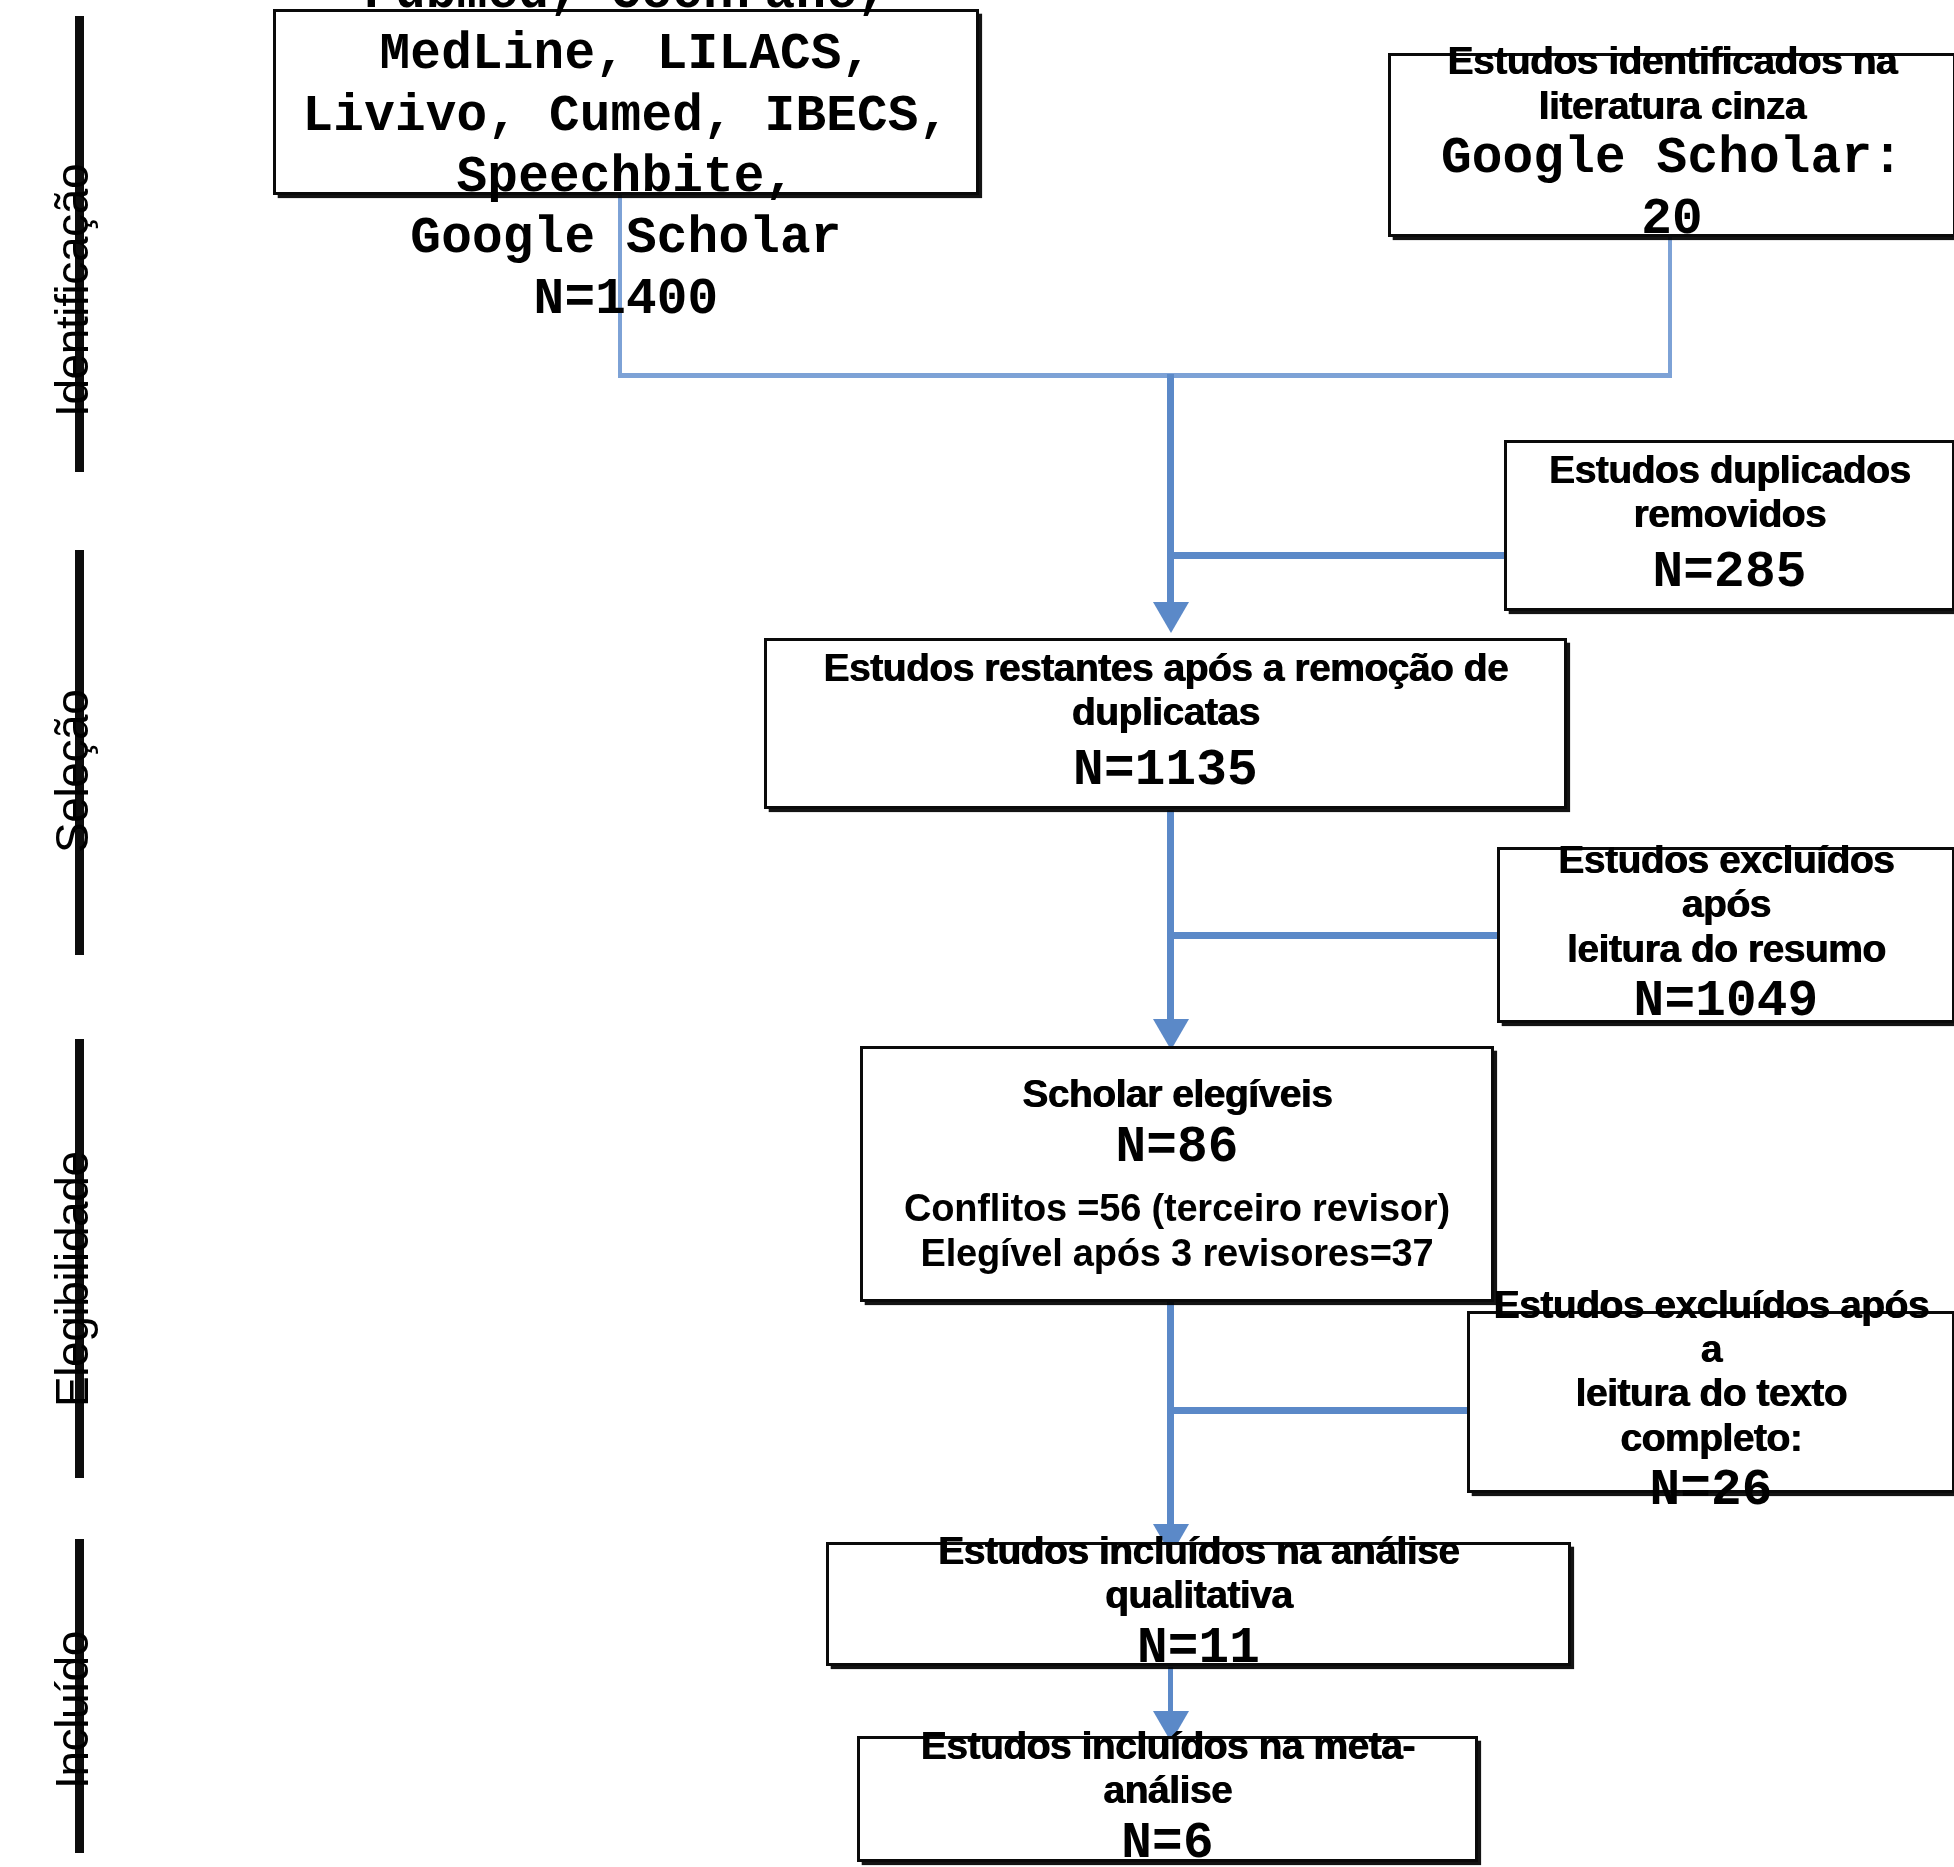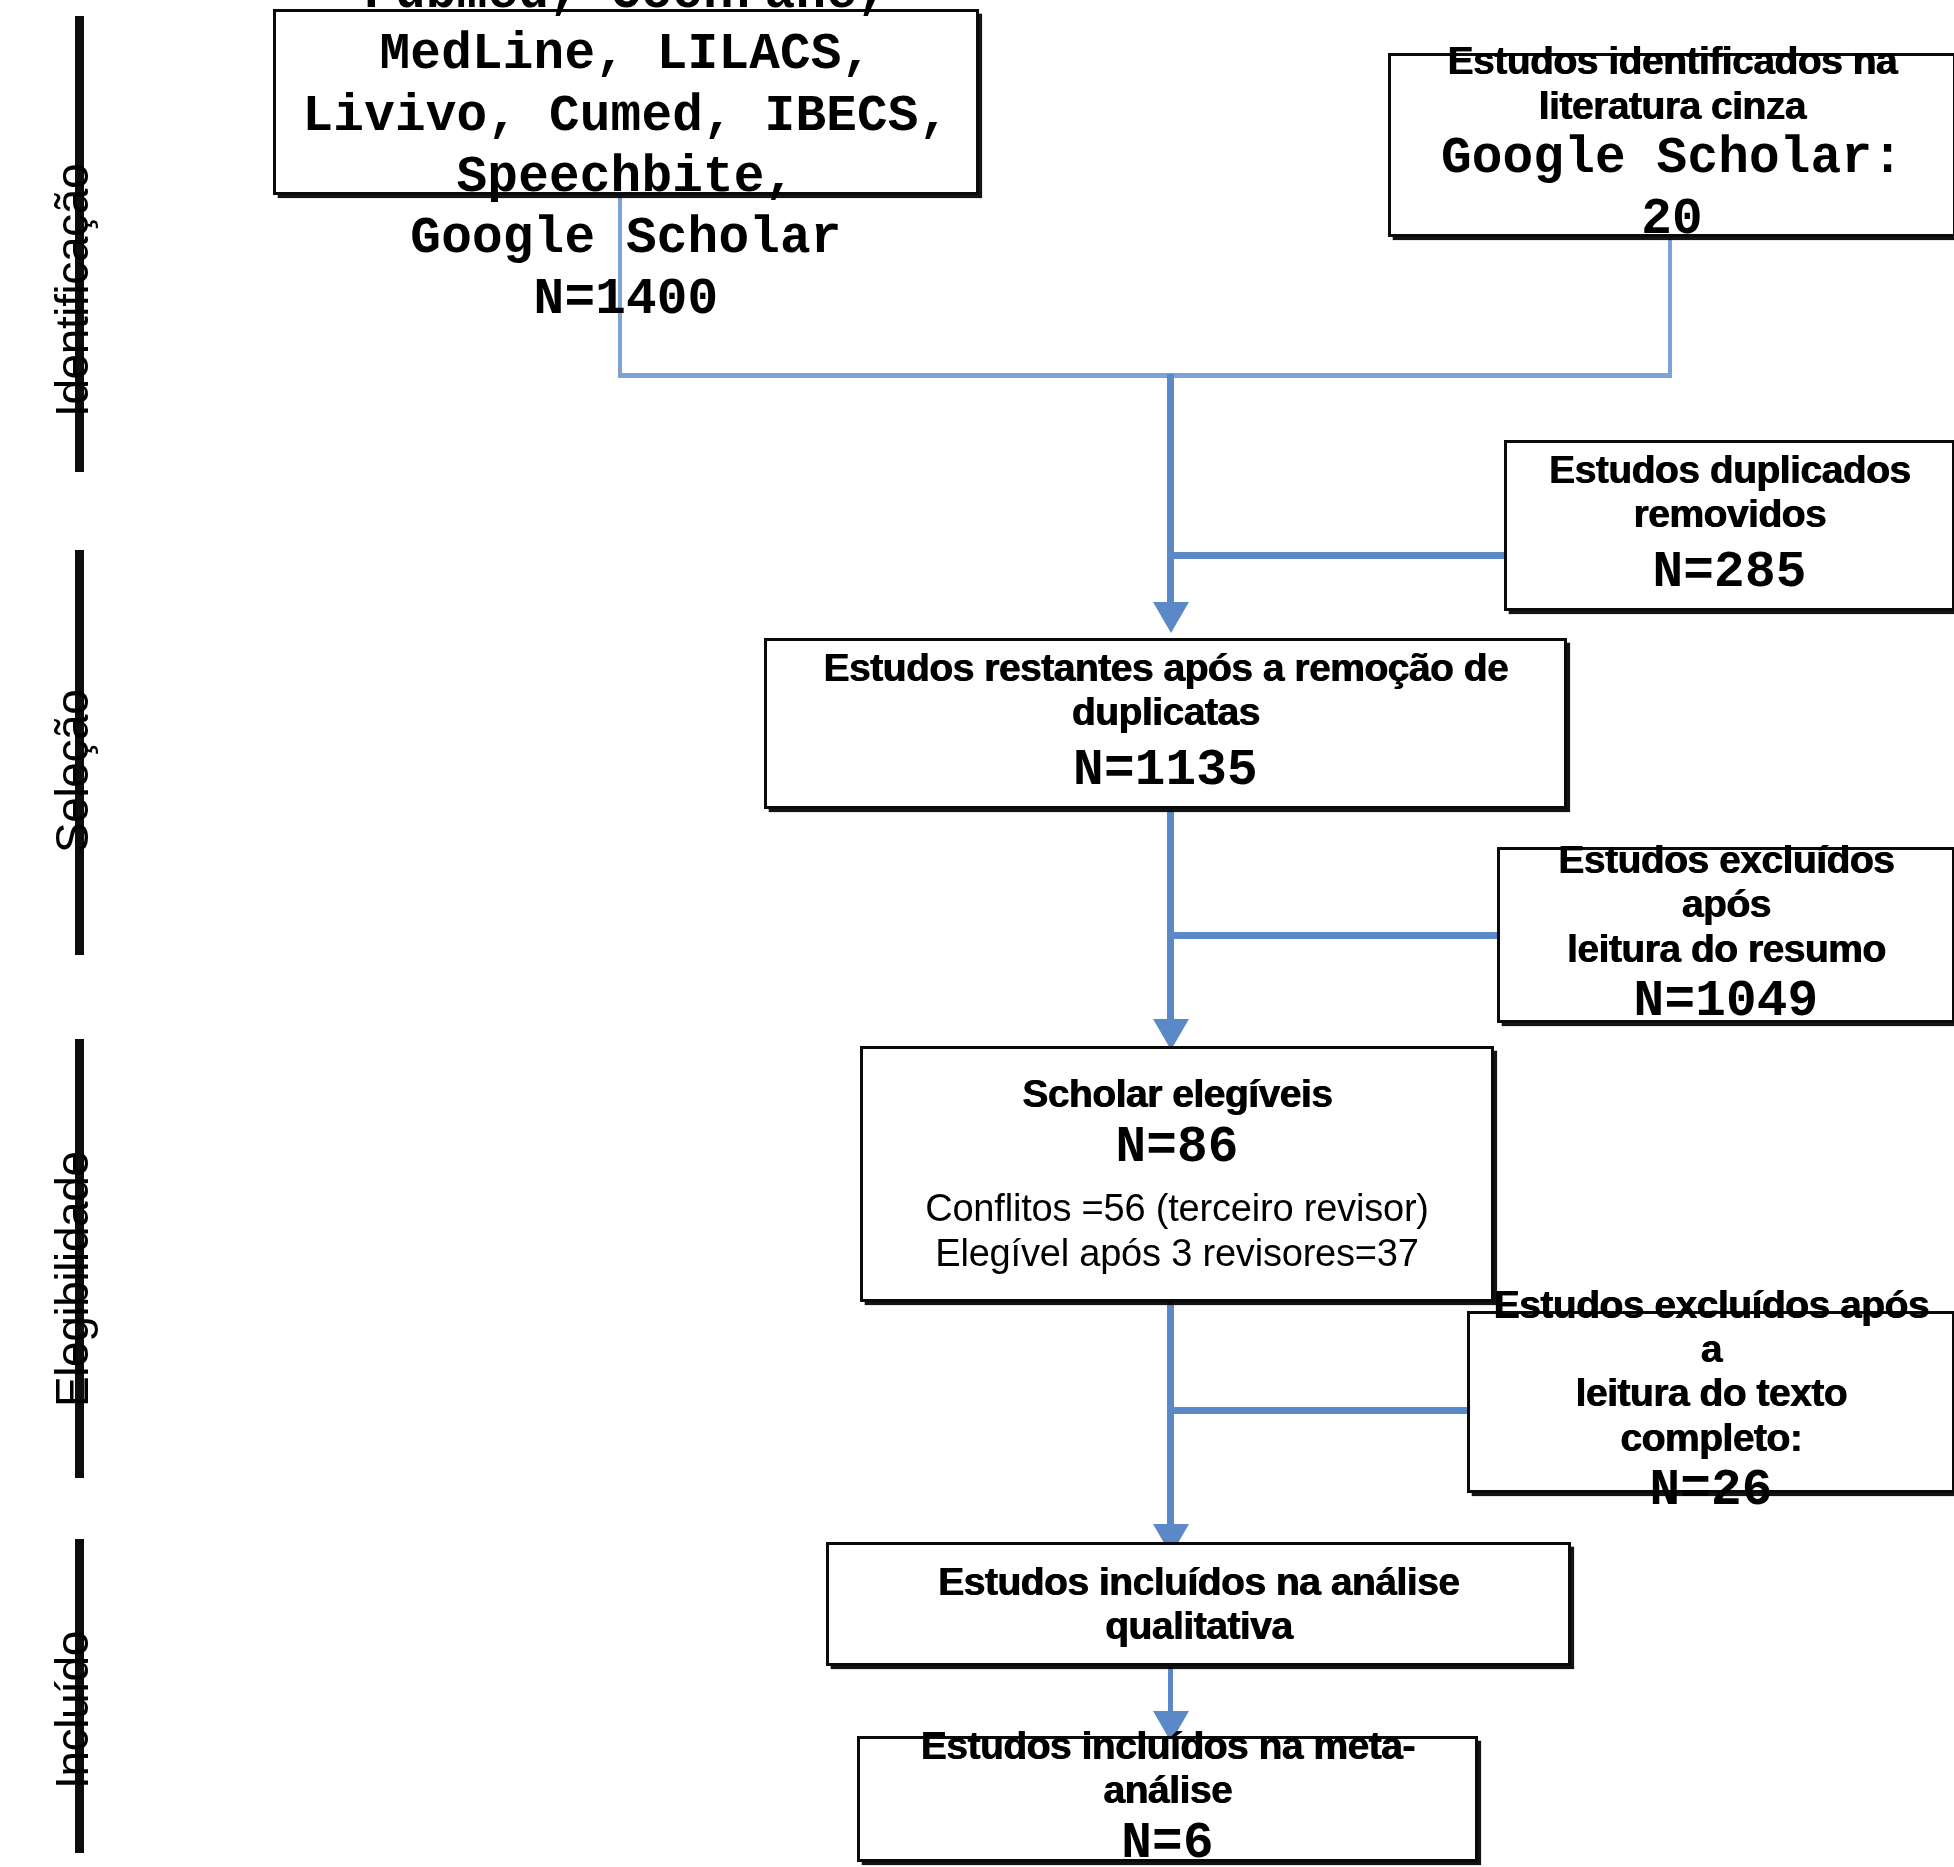--- a/index.html
+++ b/index.html
@@ -73,21 +73,21 @@
   .sf {
     font-family: Liberation Mono, monospace;
     font-weight: 700;
     font-size: 51px;
     line-height: 1.2;
     letter-spacing: 0.2px;
   }
   
   .pl {
     font-family: "Liberation Sans", sans-serif;
-    font-weight: 400;
+    font-weight: 700;
     font-size: 38px;
     line-height: 1.18;
     letter-spacing: -0.2px;
   }
   .sp-sm { height: 7.9px; }
 
   
   .conn {
     position: absolute;
     background: #5b89c8;
@@ -200,20 +200,21 @@
 
   <div class="box" style="left:1467px; top:1311px; width:488px; height:182px;">
     <span class="ln hd">Estudos excluídos após a</span>
     <span class="ln hd">leitura do texto completo:</span>
     <span class="sp-sm"></span>
     <span class="ln sf">N=26</span>
   </div>
 
   <div class="box" style="left:794px; top:1542px; width:745px; height:124px;margin-left:32px;">
     <span class="ln hd">Estudos incluídos na análise qualitativa</span>
+    <span class="ln sf">N=11</span>
   </div>
 
   <div class="box" style="left:857px; top:1736px; width:621px; height:126px;justify-content:center;">
     <span class="ln hd">Estudos incluídos na meta-análise</span>
     <span class="ln sf">N=6</span>
   </div>
 
 </div>
 
 

